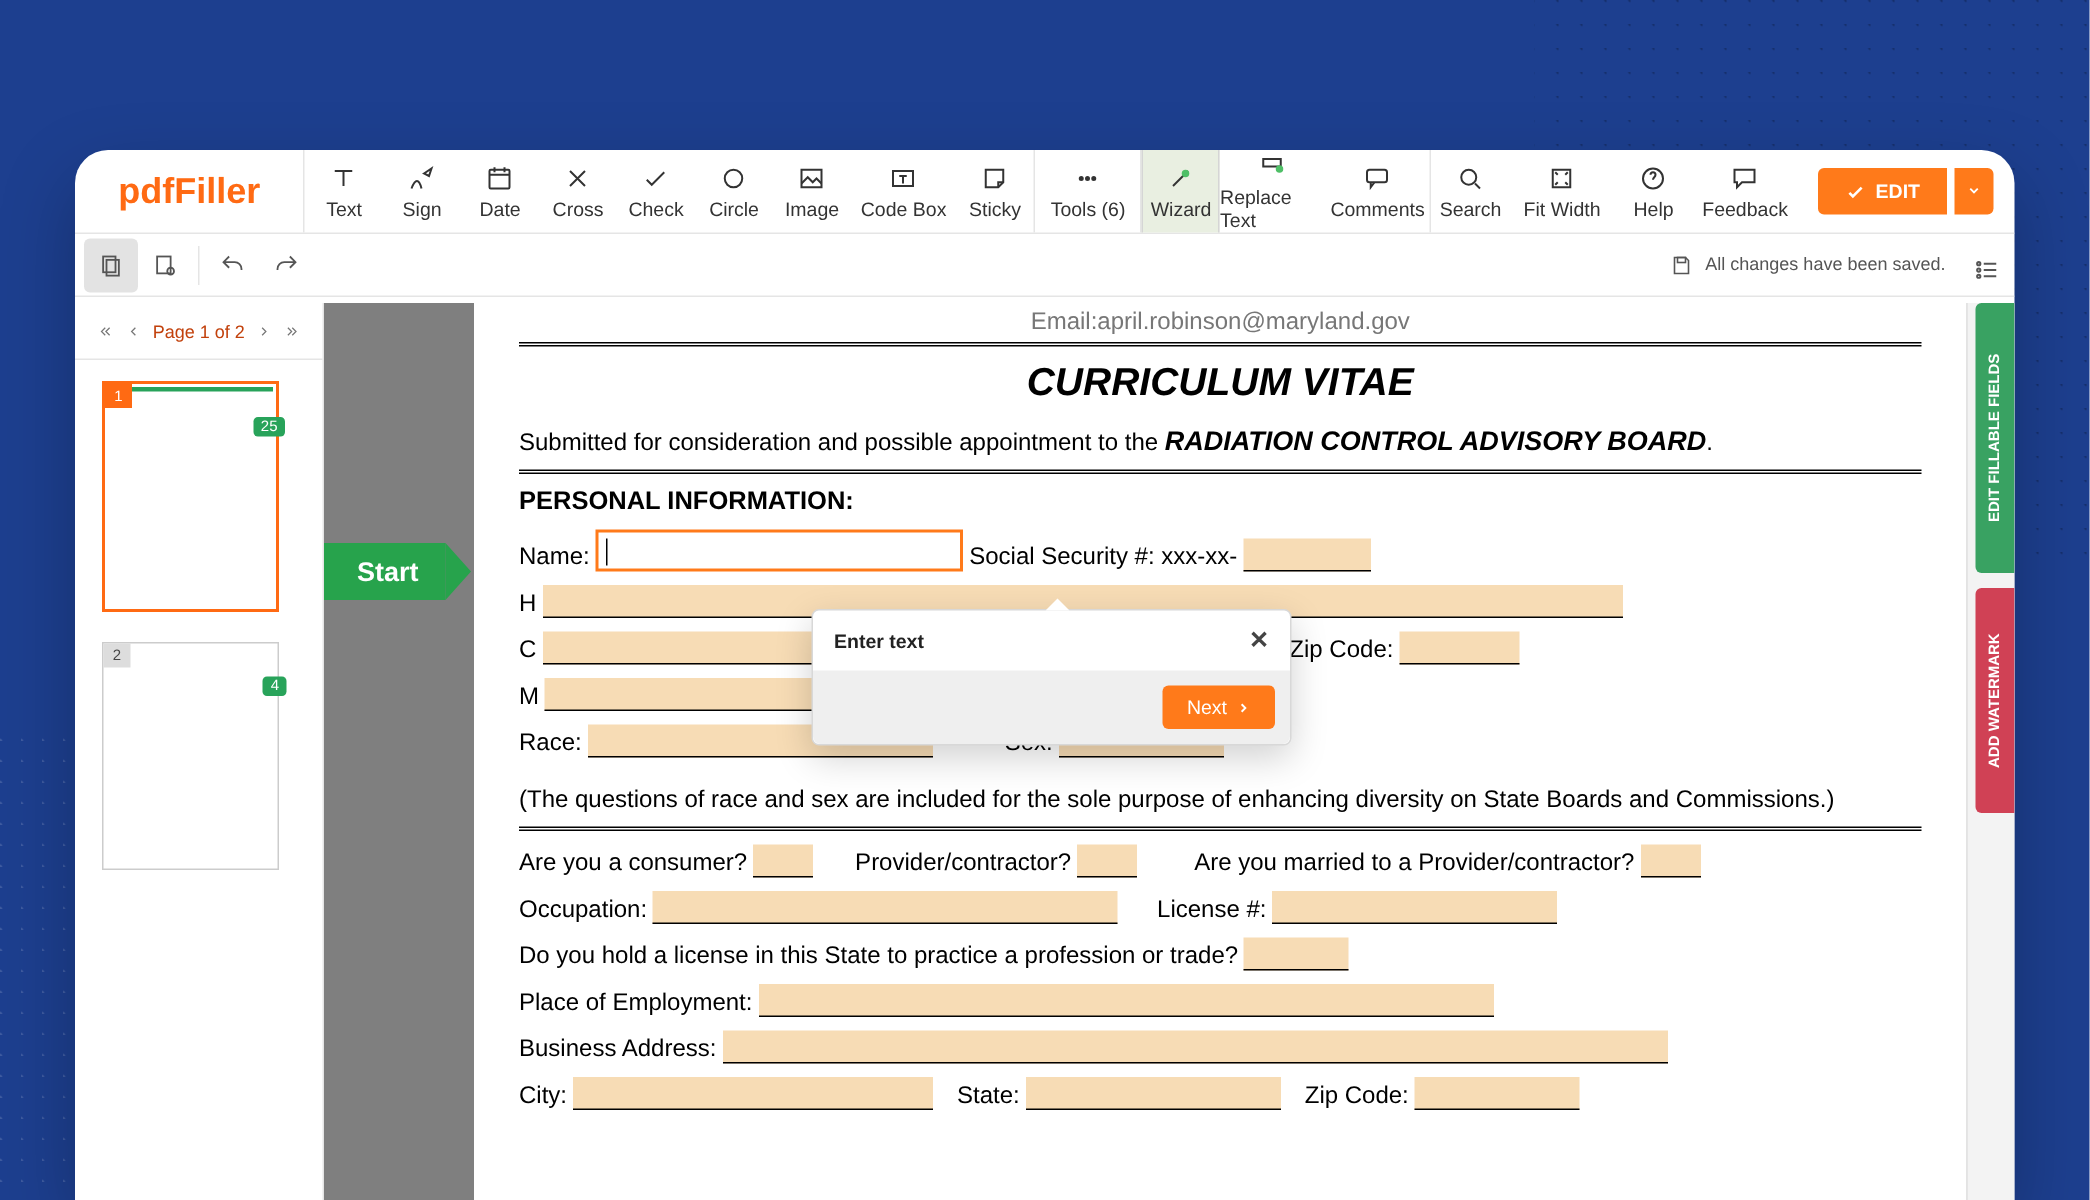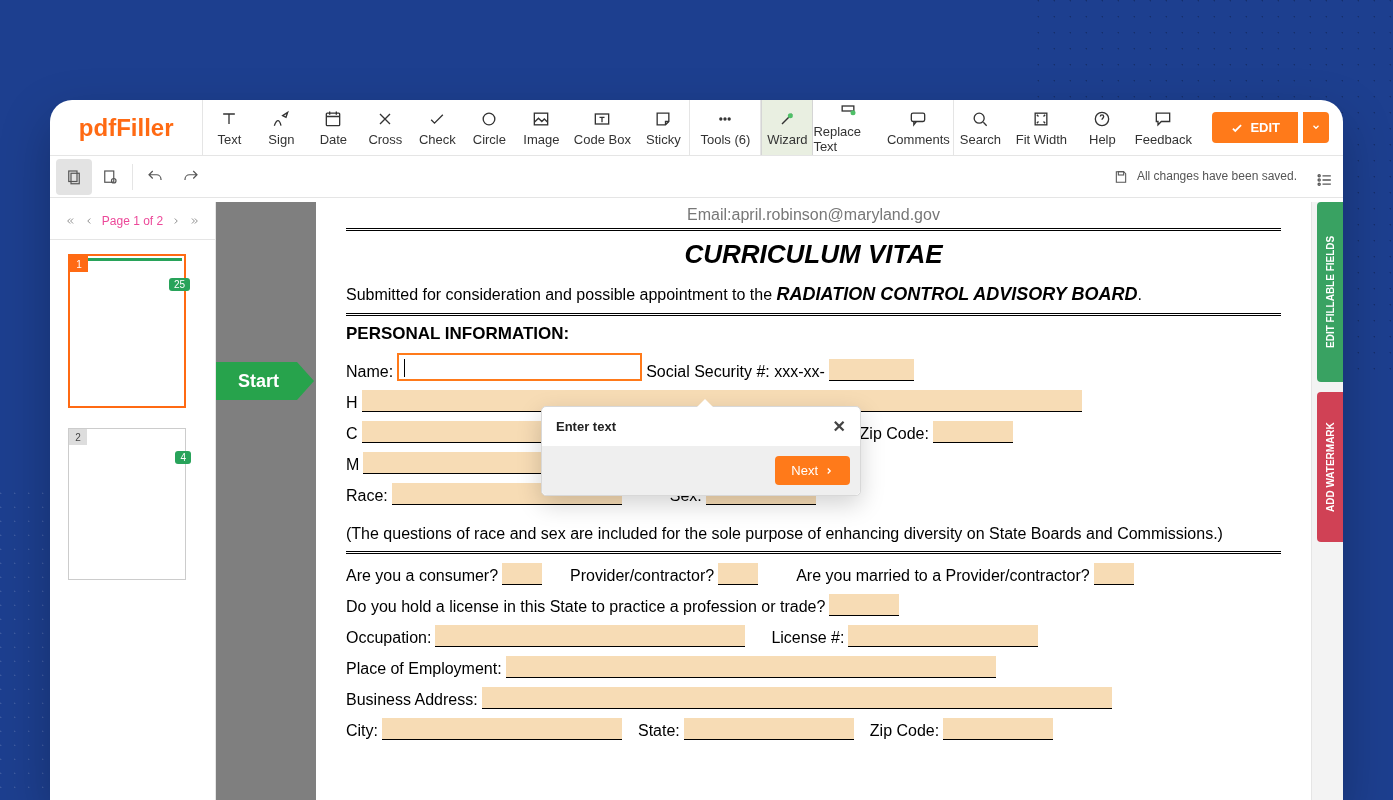--- a/index.html
+++ b/index.html
@@ -40,21 +40,21 @@
   .bar2-right { margin-left:auto; display:flex; align-items:flex-start; gap:8px; color:#555; font-size:12px; padding-right:40px;}
 
   
   .main { position:absolute; top:102px; left:0; right:32px; bottom:0; display:flex; }
   .right-rail { position:absolute; top:102px; right:0; width:32px; bottom:0; background:#f3f3f3; border-left:1px solid #e5e5e5;}
   .rail-tab { position:absolute; right:0; width:26px; color:#fff; font-size:10px; font-weight:700; writing-mode:vertical-rl; transform:rotate(180deg); display:flex; align-items:center; justify-content:center; padding:10px 0; border-radius:0 4px 4px 0;}
   .rail-fill { top:0; height:180px; background:#39a262; }
   .rail-wm   { top:190px; height:150px; background:#d04155; }
 
   .sidebar { width:166px; border-right:1px solid #e5e5e5; background:#fff; display:flex; flex-direction:column;}
-  .pager { height:38px; display:flex; align-items:center; justify-content:center; gap:8px; border-bottom:1px solid #e5e5e5; color:#ec4899; font-size:12px;}
+  .pager { height:38px; display:flex; align-items:center; justify-content:center; gap:8px; border-bottom:1px solid #e5e5e5; color:#c2410c; font-size:12px;}
   .pager svg{width:10px;height:10px;stroke:#777;fill:none;stroke-width:2;}
   .thumbs { padding:14px 18px; display:flex; flex-direction:column; gap:20px; overflow:hidden;}
   .thumb { position:relative; width:118px; height:152px; background:#fff; border:1px solid #ccc; }
   .thumb.active { border:2px solid #ff6a13; width:118px; height:154px;}
   .thumb.active::before{content:"";position:absolute;inset:2px;border-top:3px solid #28a35a;}
   .pgnum { position:absolute; top:0; left:0; width:18px; height:16px; background:#ff6a13; color:#fff; font-size:10px; display:flex;align-items:center;justify-content:center;}
   .thumb .badge{ position:absolute; top:10px; right:-6px; background:#28a35a; color:#fff; font-size:10px; padding:1px 5px; border-radius:3px;margin-top:12px;}
   .thumb2 .pgnum{background:#ddd;color:#444;}
 
   .canvas-wrap { flex:1; background:#7f7f7f; position:relative; overflow:hidden;}
@@ -353,29 +353,29 @@
             <span>Are you a consumer?</span>
             <span class="fill" style="width:40px"></span>
             <span style="width:20px"></span>
             <span>Provider/contractor?</span>
             <span class="fill" style="width:40px"></span>
             <span style="width:30px"></span>
             <span>Are you married to a Provider/contractor?</span>
             <span class="fill" style="width:40px"></span>
           </div>
           <div class="row">
-            <span>Do you hold a license in this State to practice a profession or trade?</span>
-            <span class="fill" style="width:70px"></span>
-          </div>
-          <div class="row">
             <span>Occupation:</span>
             <span class="fill" style="width:310px"></span>
             <span style="width:18px"></span>
             <span>License #:</span>
             <span class="fill" style="width:190px"></span>
+          </div>
+          <div class="row">
+            <span>Do you hold a license in this State to practice a profession or trade?</span>
+            <span class="fill" style="width:70px"></span>
           </div>
           <div class="row">
             <span>Place of Employment:</span>
             <span class="fill" style="width:490px"></span>
           </div>
           <div class="row">
             <span>Business Address:</span>
             <span class="fill" style="width:630px"></span>
           </div>
           <div class="row">

